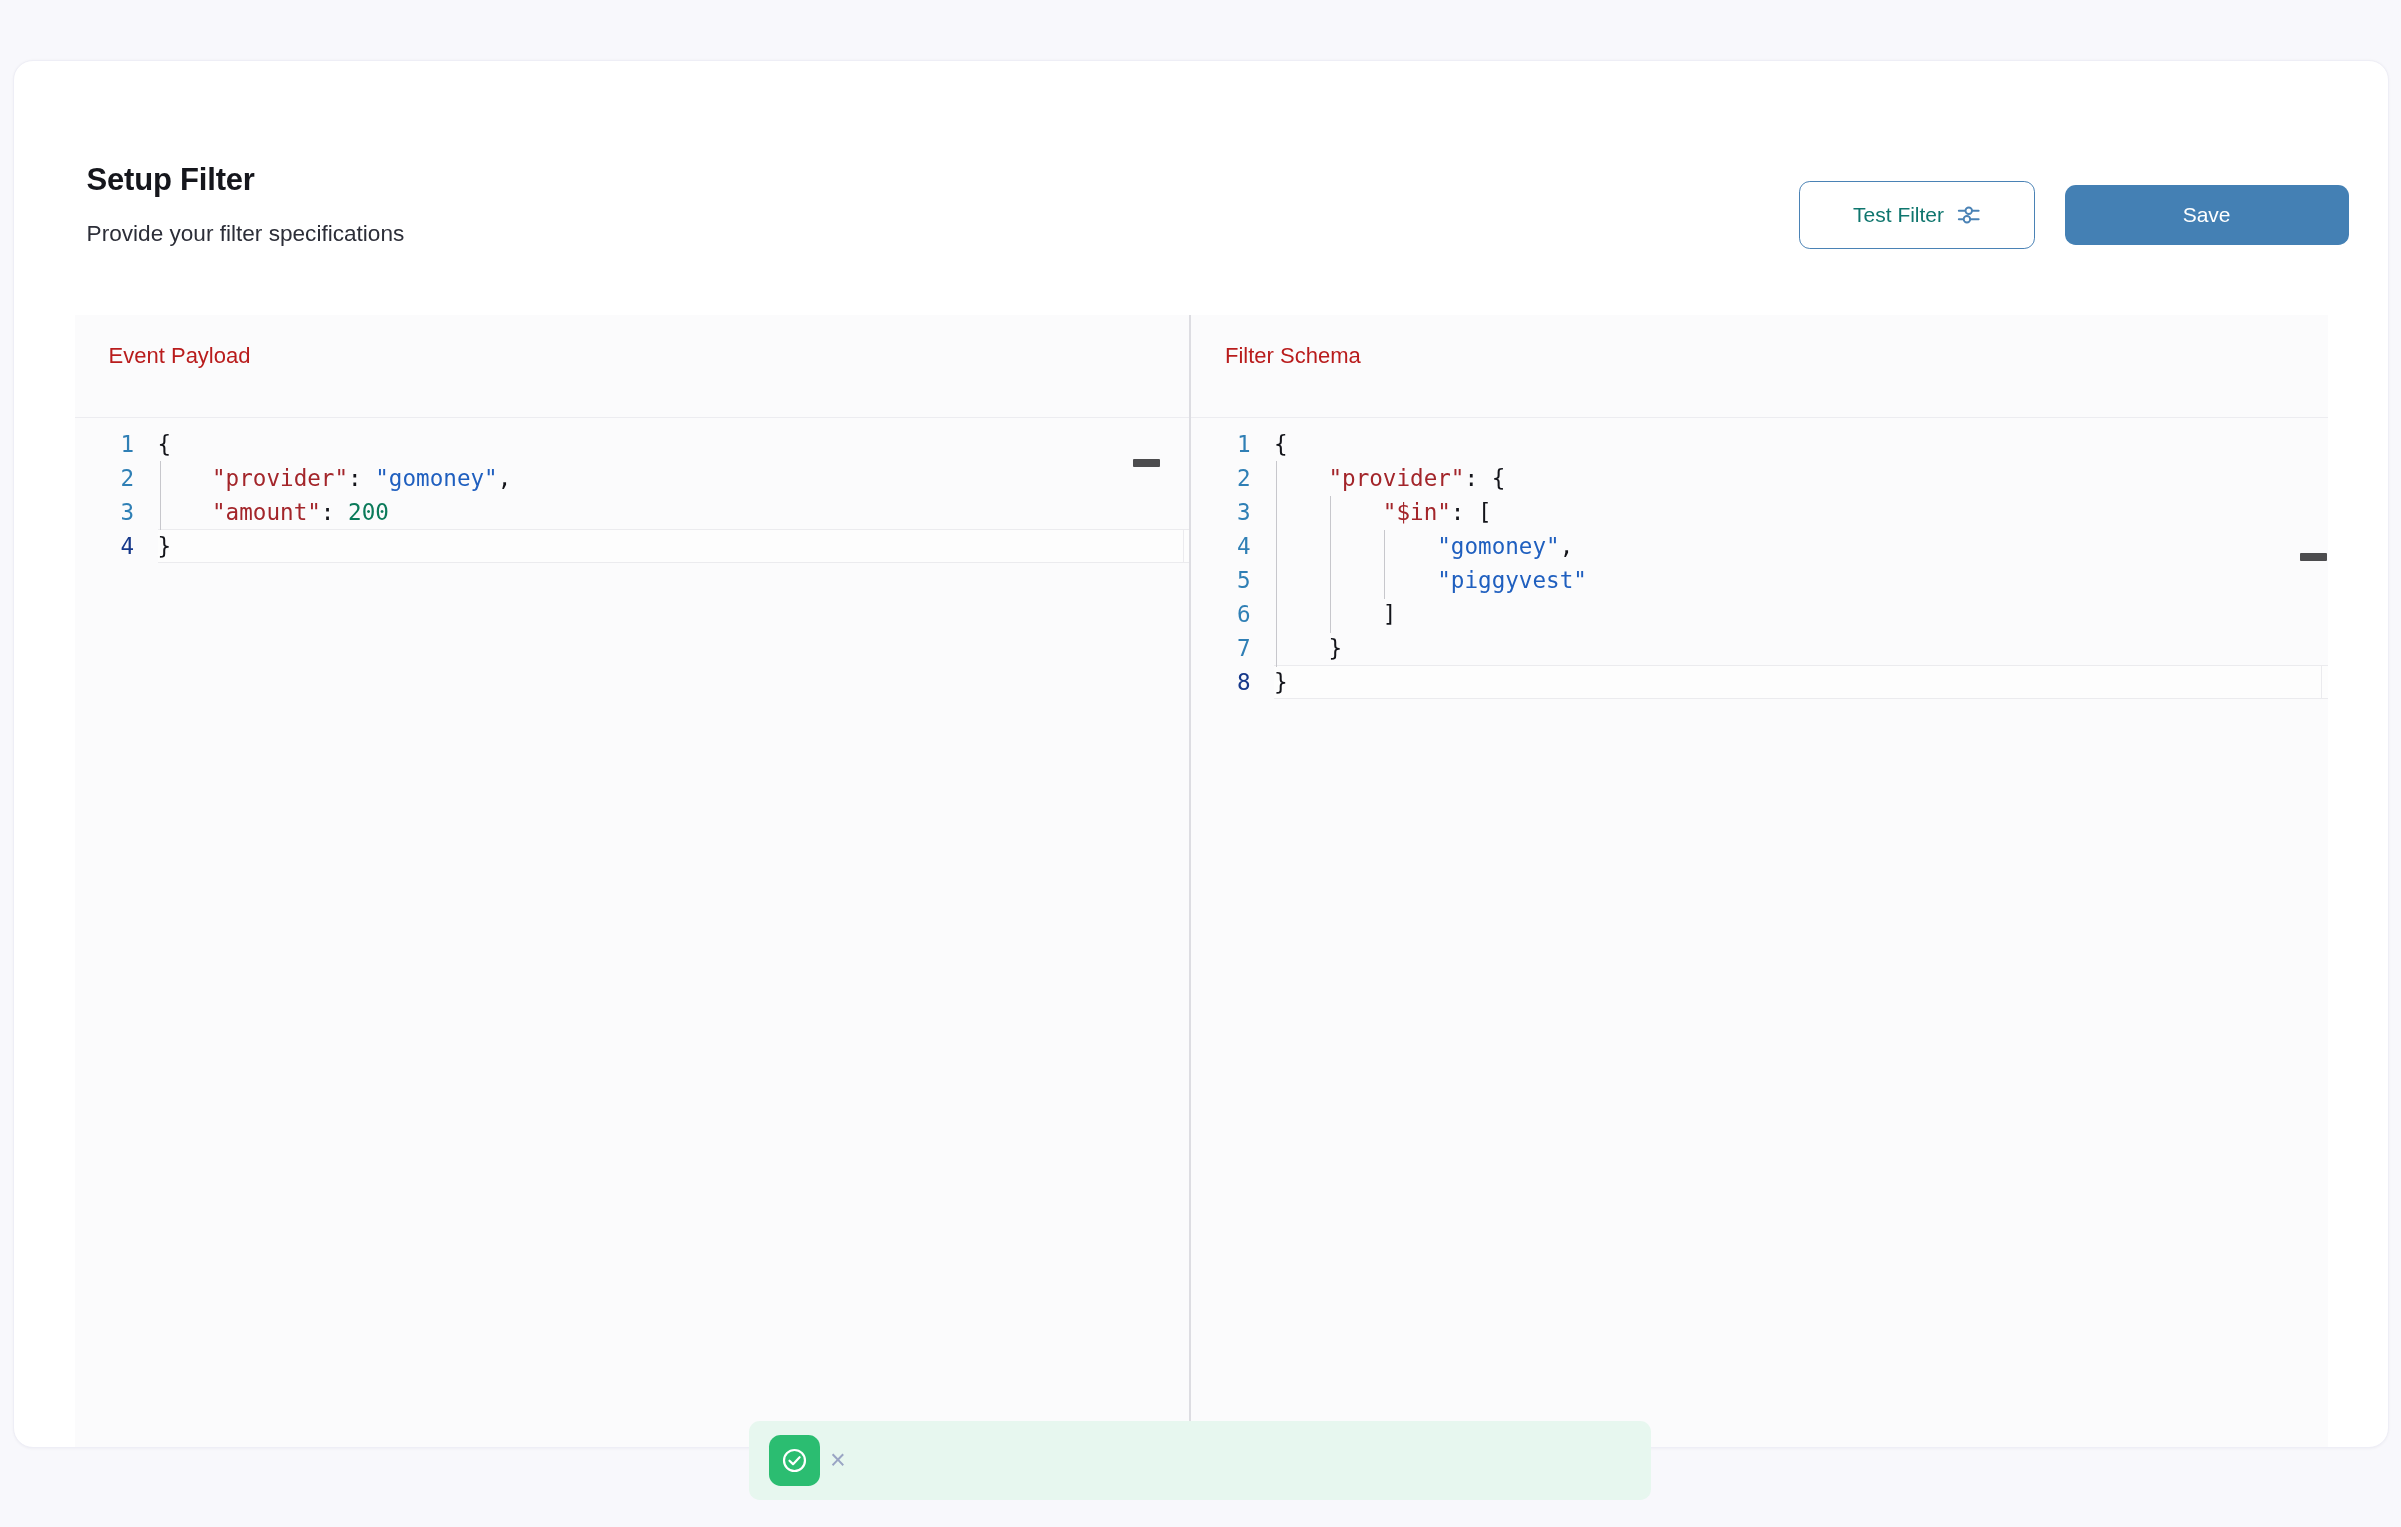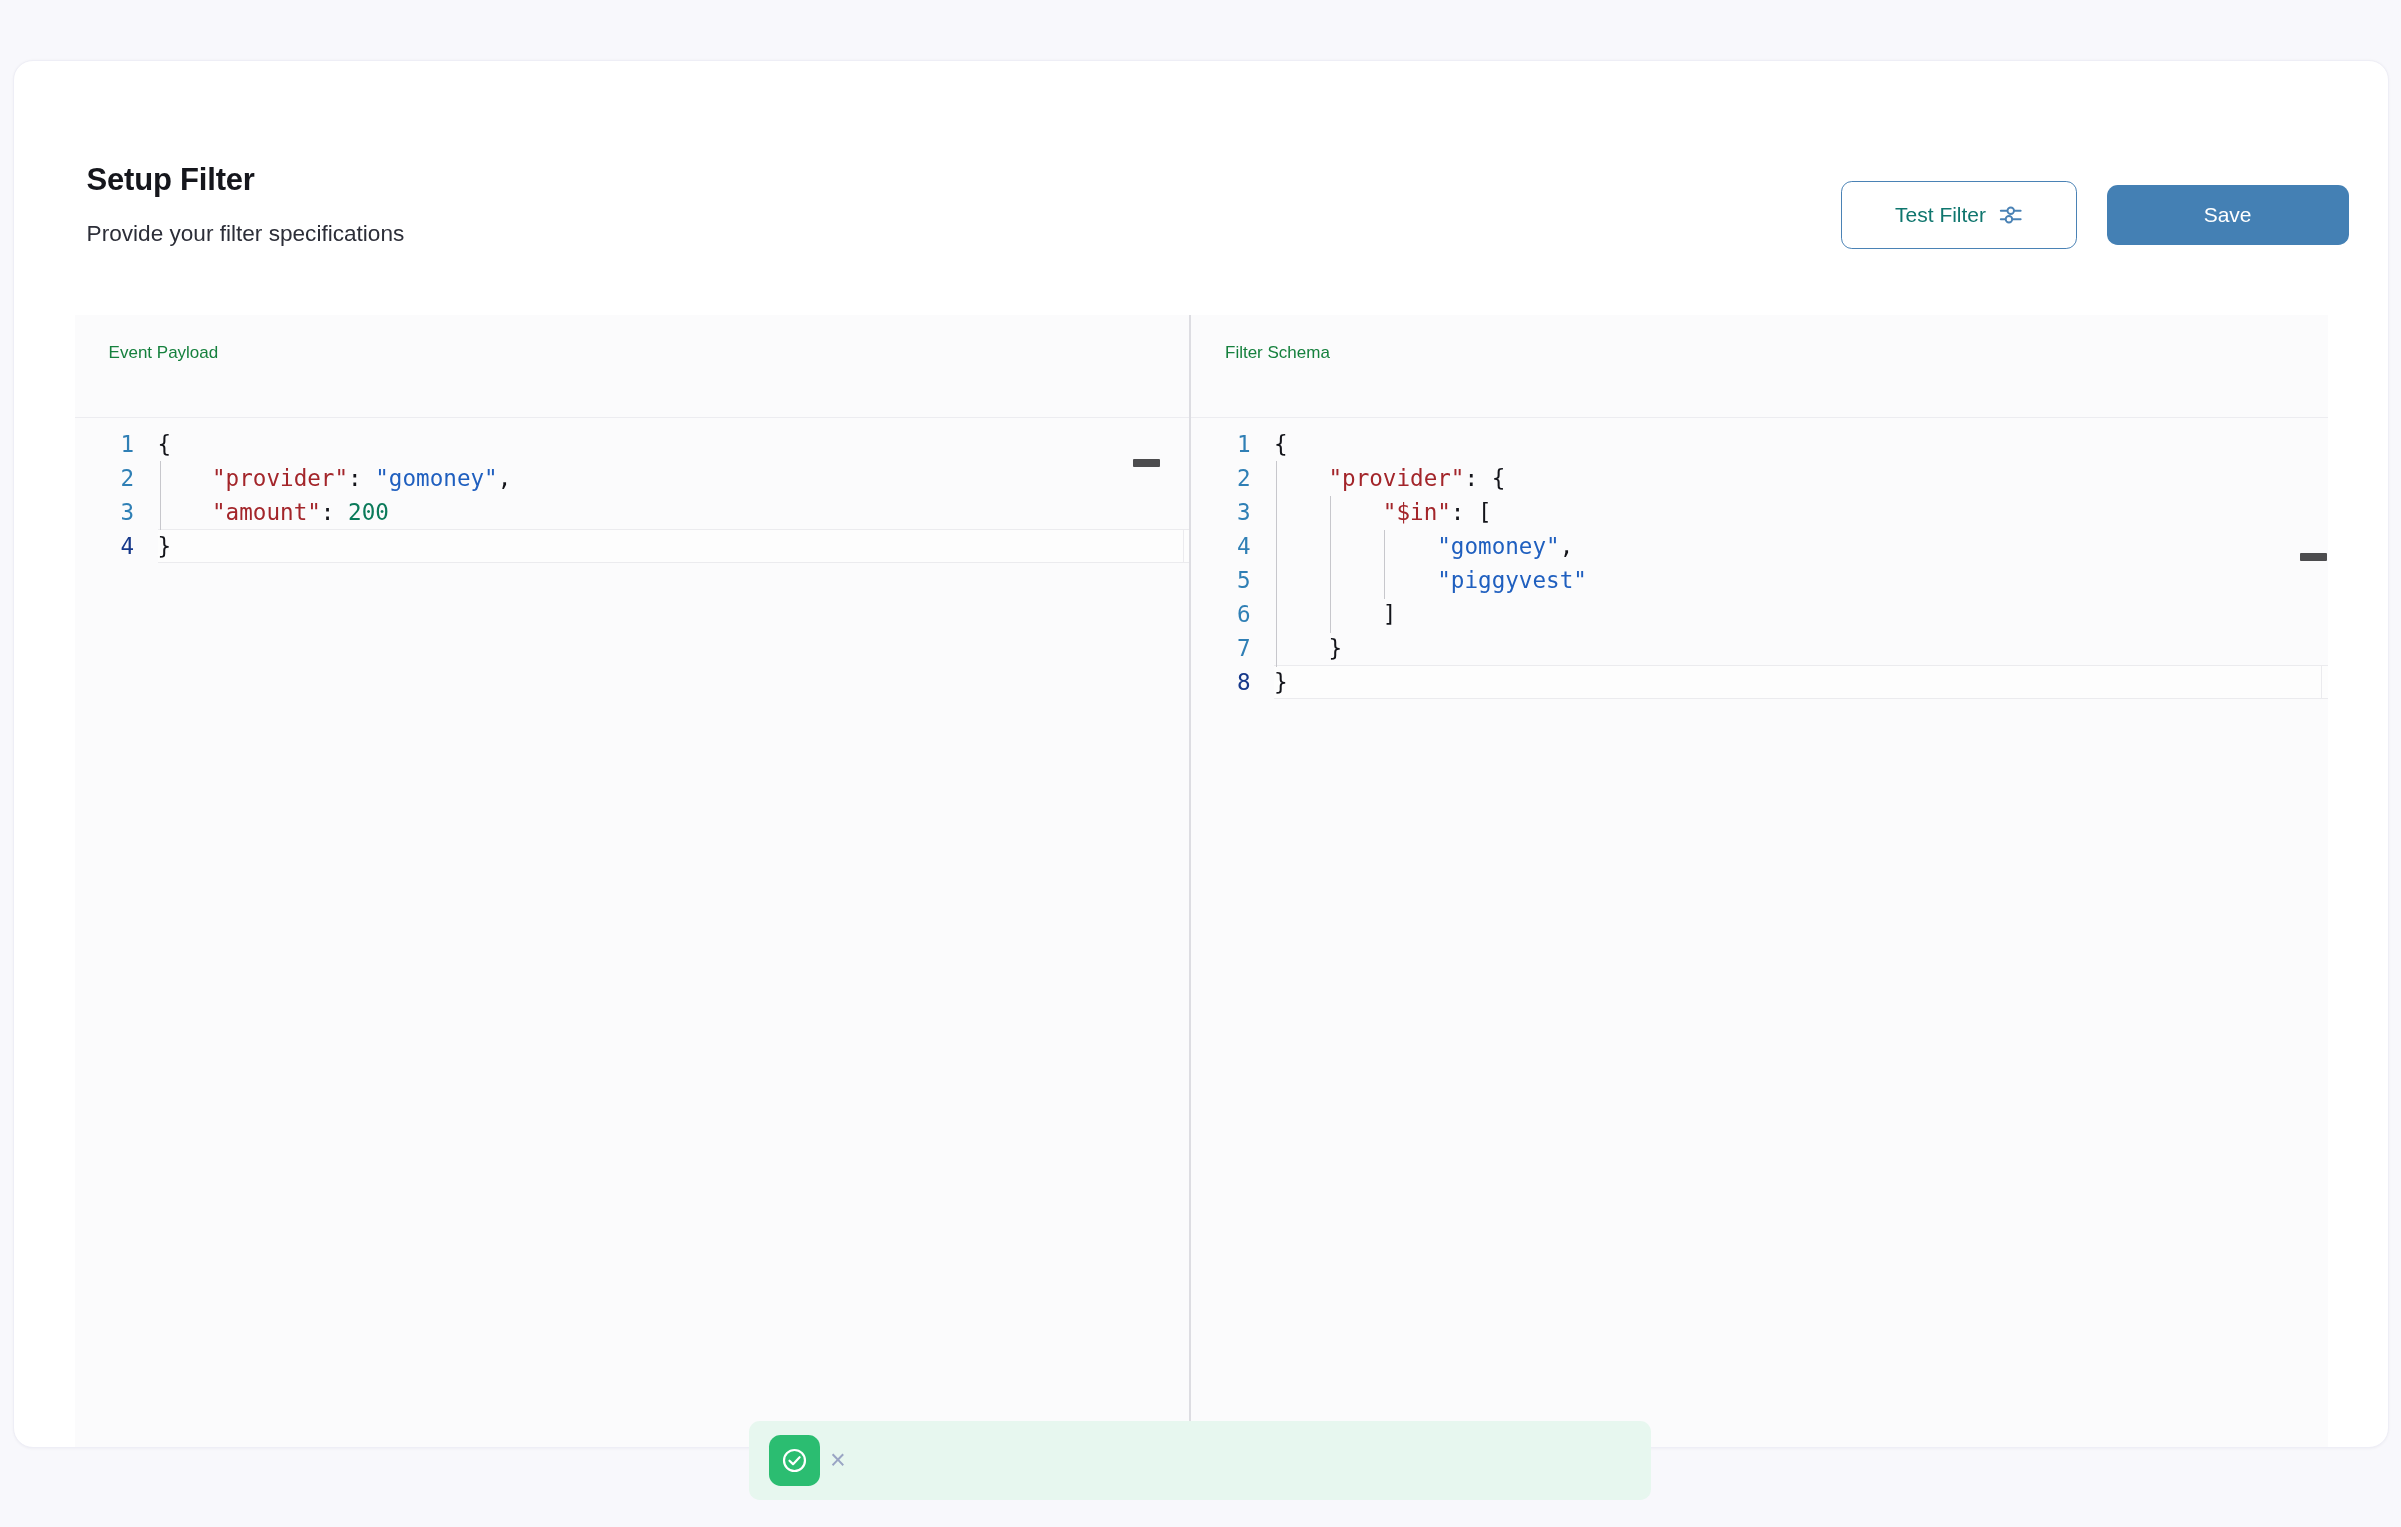--- a/index.html
+++ b/index.html
@@ -73,21 +73,21 @@
     white-space: nowrap;
   }
   .btn-test {
     width: 236px; height: 68px;
     background: #ffffff;
     border: 1.4px solid #4a82b5;
     color: #0f766e;
   }
   .btn-test svg { display:block; }
   .btn-save {
-    width: 242px; height: 60px;
+    width: 284px; height: 60px;
     background: #4480b4;
     border: none;
     color: #ffffff;
   }
 
   
   .editors {
     position: absolute;
     left: 61px; top: 254px;
     width: 2253px; height: 1152px;
@@ -104,23 +104,23 @@
     width: 1.8px;
     height: 100%;
     background: #dddde2;
     flex: 0 0 1.8px;
   }
   .pane-right { width: 1137px; }
 
   .pane-label {
     position: absolute;
     left: 34px; top: 28px;
-    font-size: 17px;
+    font-size: 22px;
     font-weight: 500;
-    color: #15803d;
+    color: #b91c1c;
     white-space: nowrap;
   }
 
   .code-area {
     position: absolute;
     left: 0; top: 102px;
     right: 0; bottom: 0;
     border-top: 1.8px solid #ececf0;
     overflow: hidden;
   }

